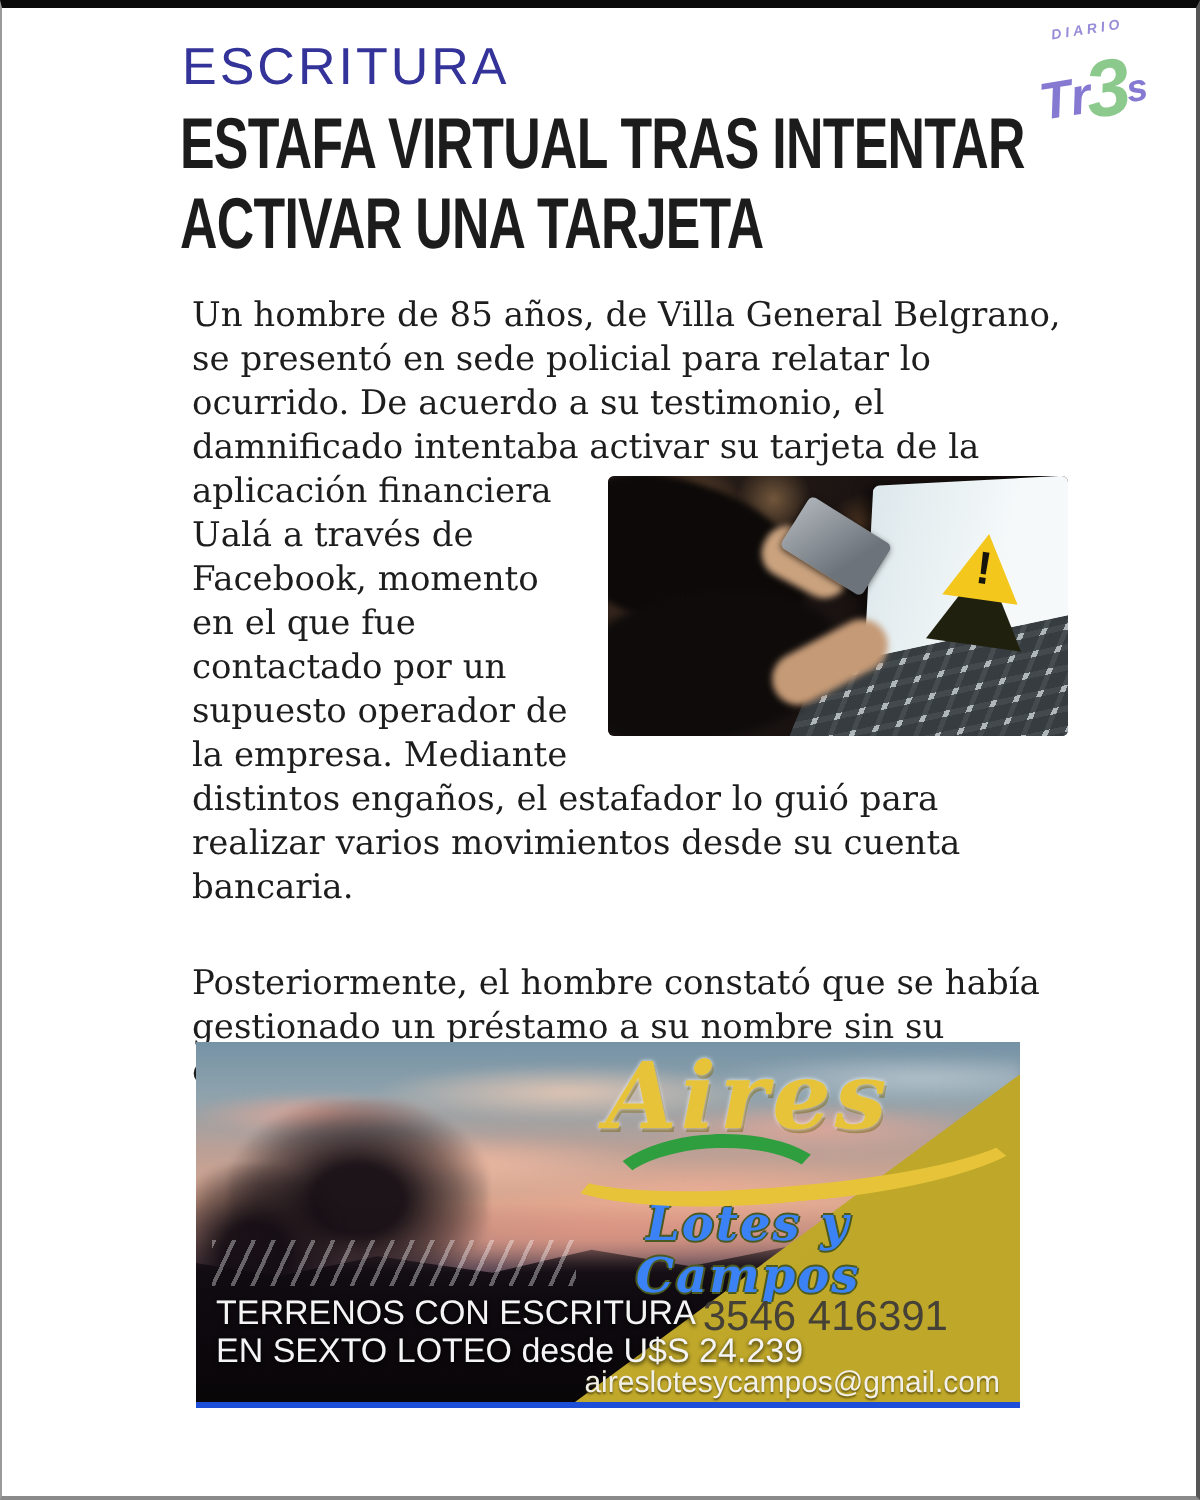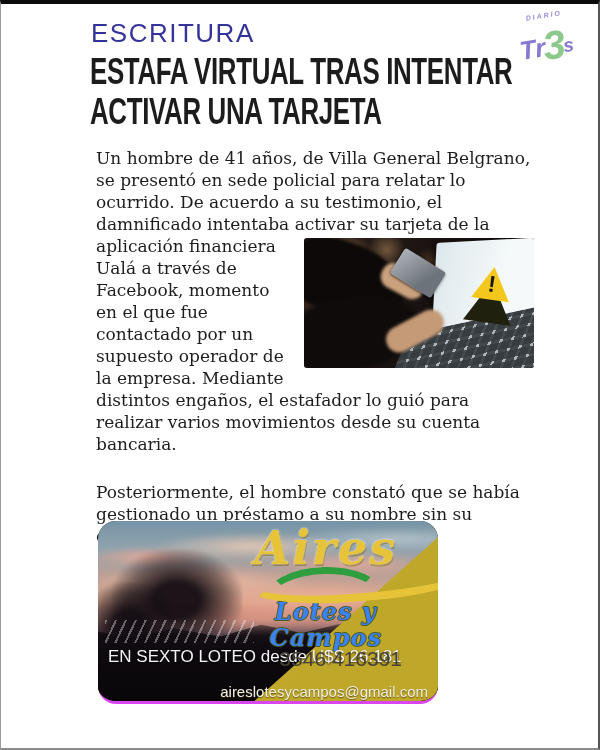--- a/index.html
+++ b/index.html
@@ -78,22 +78,22 @@
   .hand-lower{position:absolute; left:80px; top:80px; width:62px; height:26px; z-index:4;
     background:#c59a76; border-radius:13px; transform:rotate(-28deg); filter:blur(1.5px);}
   .warning-icon{position:absolute; right:16px; top:22px; z-index:6; transform:rotate(8deg);}
   .warn-outer{width:0;height:0;border-left:24px solid transparent;border-right:24px solid transparent;border-bottom:42px solid #20200f;}
   .warn-inner{position:absolute; left:5px; top:7px; width:0;height:0;
     border-left:19px solid transparent;border-right:19px solid transparent;border-bottom:33px solid #f4c71c;}
   .warn-mark{position:absolute; left:20px; top:13px; color:#17150c; font-weight:bold; font-size:23px; font-family:"Liberation Sans",sans-serif;}
 
   
   .ad-banner{
-    position:absolute; left:97px; top:517px; width:340px; height:180px;
-    overflow:hidden; border-bottom:3px solid #d946ef; background:#111;border-radius:18px;
+    position:absolute; left:97px; top:517px; width:412px; height:180px;
+    overflow:hidden; border-bottom:3px solid #1d4ed8; background:#111;
   }
   .ad-sky{position:absolute; inset:0; z-index:0;
     background:linear-gradient(180deg,#7693a6 0%,#8fa3ad 15%,#bba096 30%,#d9a78f 45%,#b98a80 55%,#5a4653 64%,#241b26 72%,#130e16 82%,#0c0910 100%);}
   .ad-sky::before{content:""; position:absolute; inset:0; filter:blur(2px);
     background:
       radial-gradient(ellipse 90px 16px at 15% 20%, rgba(238,168,150,.85), transparent 70%),
       radial-gradient(ellipse 140px 20px at 45% 14%, rgba(246,205,180,.8), transparent 70%),
       radial-gradient(ellipse 120px 18px at 75% 24%, rgba(238,168,150,.75), transparent 70%),
       radial-gradient(ellipse 160px 22px at 30% 34%, rgba(248,190,165,.85), transparent 70%),
       radial-gradient(ellipse 180px 24px at 62% 42%, rgba(240,175,150,.8), transparent 70%),
@@ -146,21 +146,21 @@
     </span>
   </div>
 
   <div class="title">
     <div class="tline">ESTAFA VIRTUAL TRAS INTENTAR</div>
     <div class="tline">ACTIVAR UNA TARJETA</div>
   </div>
 
   <div class="article-body">
     <p>
-      <span>Un hombre de 41 años, de Villa General Belgrano, se presentó en sede policial para relatar lo ocurrido. De acuerdo a su testimonio, el damnificado intentaba activar su tarjeta de la aplicación</span>
+      <span>Un hombre de 85 años, de Villa General Belgrano, se presentó en sede policial para relatar lo ocurrido. De acuerdo a su testimonio, el damnificado intentaba activar su tarjeta de la aplicación</span>
       <span class="scam-photo">
         <span class="laptop-screen"></span>
         <span class="laptop-keyboard"></span>
         <span class="glove-upper"></span>
         <span class="hand-upper"></span>
         <span class="credit-card"></span>
         <span class="glove-lower"></span>
         <span class="hand-lower"></span>
         <span class="warning-icon">
           <span class="warn-outer"></span>
@@ -182,21 +182,22 @@
     <div class="ad-wedge"></div>
     <div class="ad-logo">
       <div class="ad-brand">Aires</div>
       <div class="ad-swoosh">
         <span class="swoosh-yellow"></span>
         <span class="swoosh-green"></span>
       </div>
       <div class="ad-tagline">Lotes y Campos</div>
     </div>
     <div class="ad-offer">
-      <div>EN SEXTO LOTEO desde U$S 26.181</div>
+      <div>TERRENOS CON ESCRITURA</div>
+      <div>EN SEXTO LOTEO desde U$S 24.239</div>
     </div>
     <div class="ad-phones">
       <div class="ad-phone-1">3546 416391</div>
     </div>
     <div class="ad-email">aireslotesycampos@gmail.com</div>
   </div>
 
 </div>
 
 </body></html>

